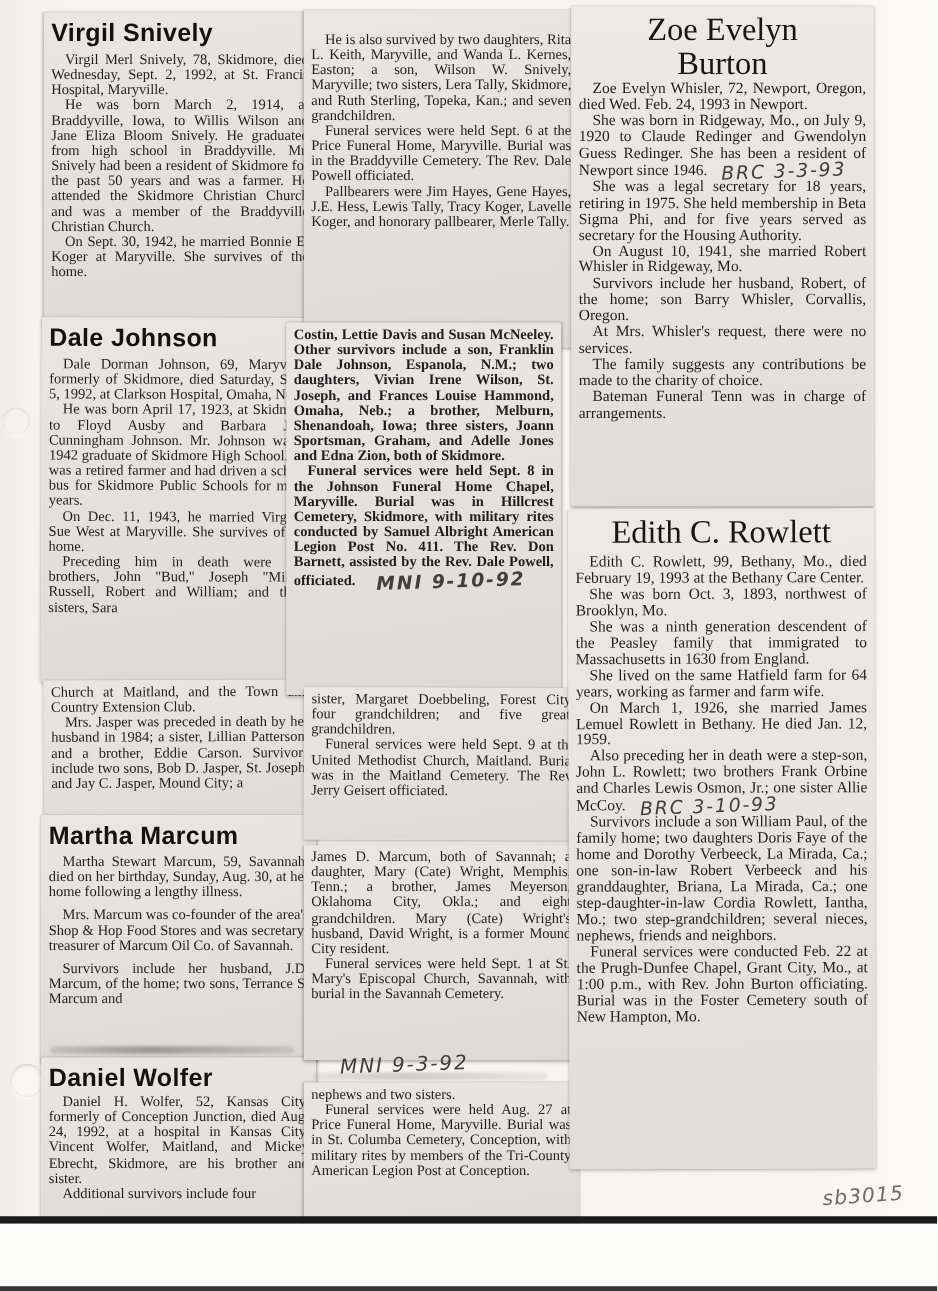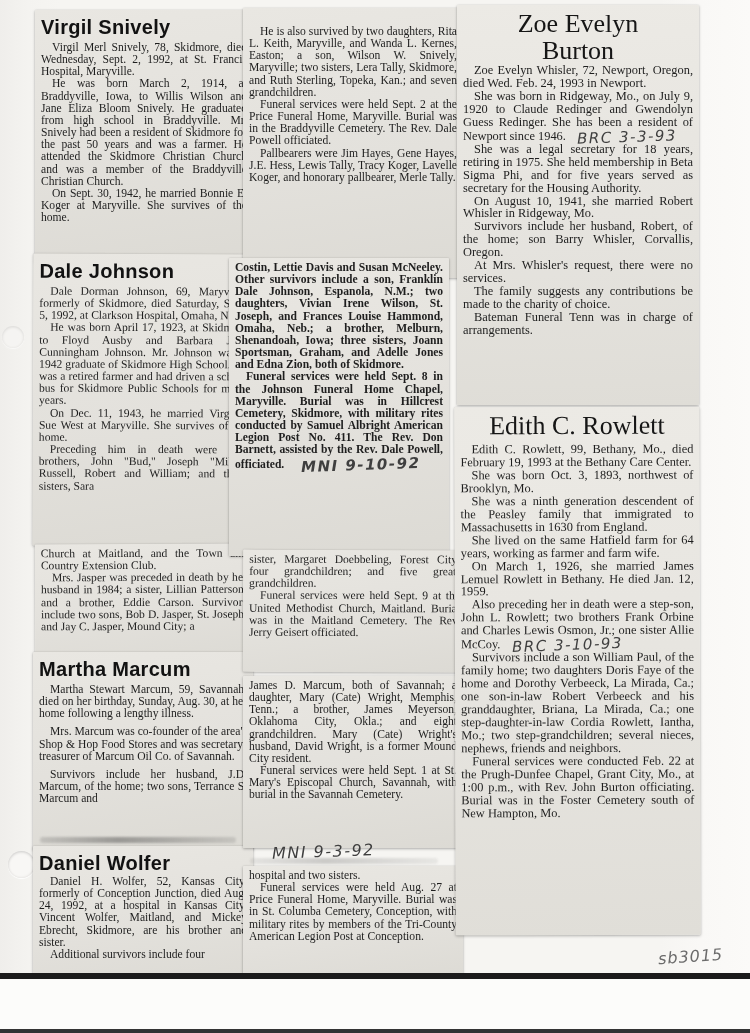--- a/index.html
+++ b/index.html
@@ -89,21 +89,21 @@
   </div>
 
   <div class="clip body-sm" style="left:33px;top:846px;width:208px;height:130px;">
     <h2 class="headline-sans" style="margin-bottom:2px;">Daniel Wolfer</h2>
     <p>Daniel H. Wolfer, 52, Kansas City, formerly of Conception Junction, died Aug. 24, 1992, at a hospital in Kansas City. Vincent Wolfer, Maitland, and Mickey Ebrecht, Skidmore, are his brother and sister.</p>
     <p>Additional survivors include four</p>
   </div>
 
   <div class="clip body-sm" style="left:243px;top:8px;width:208px;height:248px;padding-top:18px;">
     <p>He is also survived by two daughters, Rita L. Keith, Maryville, and Wanda L. Kernes, Easton; a son, Wilson W. Snively, Maryville; two sisters, Lera Tally, Skidmore, and Ruth Sterling, Topeka, Kan.; and seven grandchildren.</p>
-    <p>Funeral services were held Sept. 2 at the Price Funeral Home, Maryville. Burial was in the Braddyville Cemetery. The Rev. Dale Powell officiated.</p>
+    <p>Funeral services were held Sept. 6 at the Price Funeral Home, Maryville. Burial was in the Braddyville Cemetery. The Rev. Dale Powell officiated.</p>
     <p>Pallbearers were Jim Hayes, Gene Hayes, J.E. Hess, Lewis Tally, Tracy Koger, Lavelle Koger, and honorary pallbearer, Merle Tally.</p>
   </div>
 
   <div class="clip body-sm" style="left:229px;top:258px;width:208px;height:290px;font-weight:bold;">
     <p style="text-indent:0;">Costin, Lettie Davis and Susan McNeeley. Other survivors include a son, Franklin Dale Johnson, Espanola, N.M.; two daughters, Vivian Irene Wilson, St. Joseph, and Frances Louise Hammond, Omaha, Neb.; a brother, Melburn, Shenandoah, Iowa; three sisters, Joann Sportsman, Graham, and Adelle Jones and Edna Zion, both of Skidmore.</p>
     <p>
       <span>Funeral services were held Sept. 8 in the Johnson Funeral Home Chapel, Maryville. Burial was in Hillcrest Cemetery, Skidmore, with military rites conducted by Samuel Albright American Legion Post No. 411. The Rev. Don Barnett, assisted by the Rev. Dale Powell, officiated.</span>
       <span class="hand hand-inline">MNI 9-10-92</span>
     </p>
   </div>
@@ -114,21 +114,21 @@
   </div>
 
   <div class="clip body-sm" style="left:243px;top:676px;width:208px;height:164px;">
     <p style="text-indent:0;">James D. Marcum, both of Savannah; a daughter, Mary (Cate) Wright, Memphis, Tenn.; a brother, James Meyerson, Oklahoma City, Okla.; and eight grandchildren. Mary (Cate) Wright's husband, David Wright, is a former Mound City resident.</p>
     <p>Funeral services were held Sept. 1 at St. Mary's Episcopal Church, Savannah, with burial in the Savannah Cemetery.</p>
   </div>
 
   <span class="hand hand-abs" style="left:272px;top:842px;transform:rotate(-2deg);">MNI 9-3-92</span>
 
   <div class="clip body-sm" style="left:243px;top:866px;width:208px;height:110px;">
-    <p style="text-indent:0;">hospital and two sisters.</p>
+    <p style="text-indent:0;">nephews and two sisters.</p>
     <p>Funeral services were held Aug. 27 at Price Funeral Home, Maryville. Burial was in St. Columba Cemetery, Conception, with military rites by members of the Tri-County American Legion Post at Conception.</p>
   </div>
 
   <div class="clip body-lg" style="left:457px;top:5px;width:230px;height:392px;background:linear-gradient(178deg,#eceae5 0%,#e5e3de 60%,#dfddd7 100%);">
     <h2 class="headline-serif" style="margin-bottom:0;text-align:center;">
       <span>Zoe Evelyn</span><br>
       <span>Burton</span>
     </h2>
     <p>Zoe Evelyn Whisler, 72, Newport, Oregon, died Wed. Feb. 24, 1993 in Newport.</p>
     <p>

